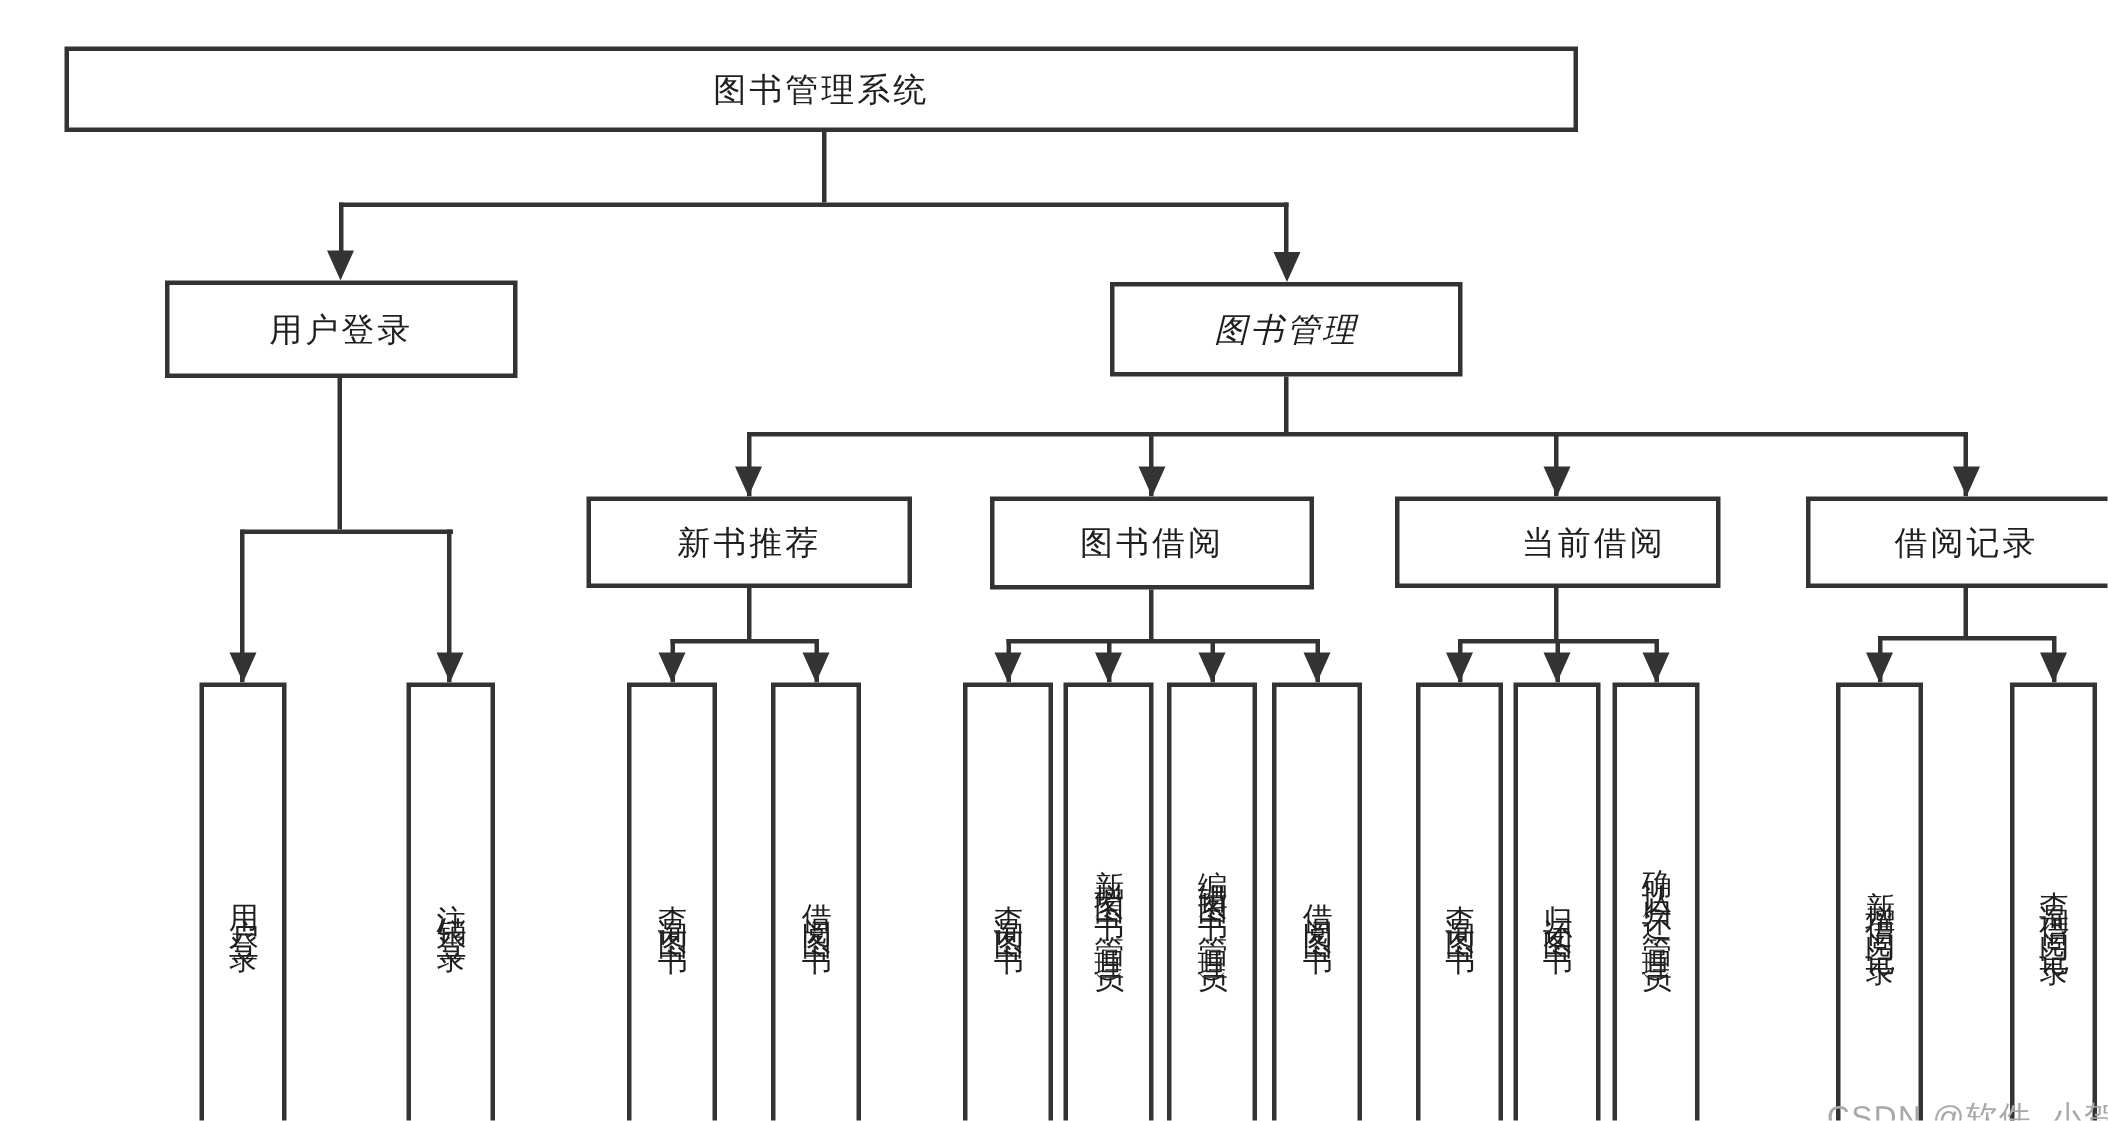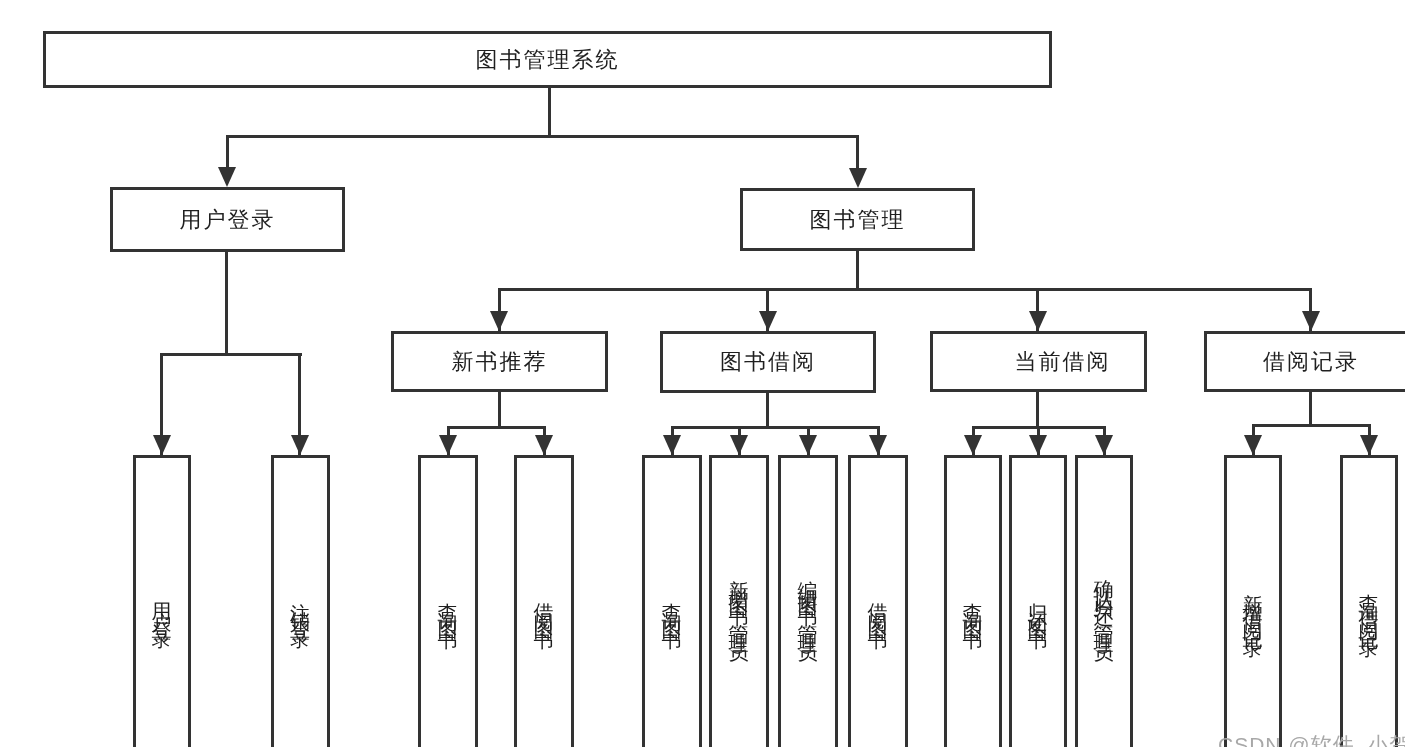--- a/index.html
+++ b/index.html
@@ -51,21 +51,21 @@
   <div class="vline" style="left:520px;top:70px;height:47px;"></div>
   <div class="hline" style="left:198px;top:117px;width:633px;"></div>
   <div class="vline" style="left:198px;top:117px;height:34px;"></div>
   <div class="arrow" style="left:190px;top:149px;"></div>
   <div class="vline" style="left:828px;top:117px;height:35px;"></div>
   <div class="arrow" style="left:821px;top:150px;"></div>
 
   <div class="box" style="left:82px;top:169px;width:235px;height:65px;">
     <span>用户登录</span>
   </div>
-  <div class="box" style="left:712px;top:170px;width:235px;height:63px;">
+  <div class="box" style="left:712px;top:170px;width:235px;height:63px;font-style:italic;">
     <span>图书管理</span>
   </div>
 
   <div class="vline" style="left:197px;top:234px;height:101px;"></div>
   <div class="hline" style="left:133px;top:335px;width:141px;"></div>
   <div class="vline" style="left:132px;top:335px;height:102px;"></div>
   <div class="arrow" style="left:125px;top:417px;"></div>
   <div class="vline" style="left:270px;top:335px;height:102px;"></div>
   <div class="arrow" style="left:263px;top:417px;"></div>
 

